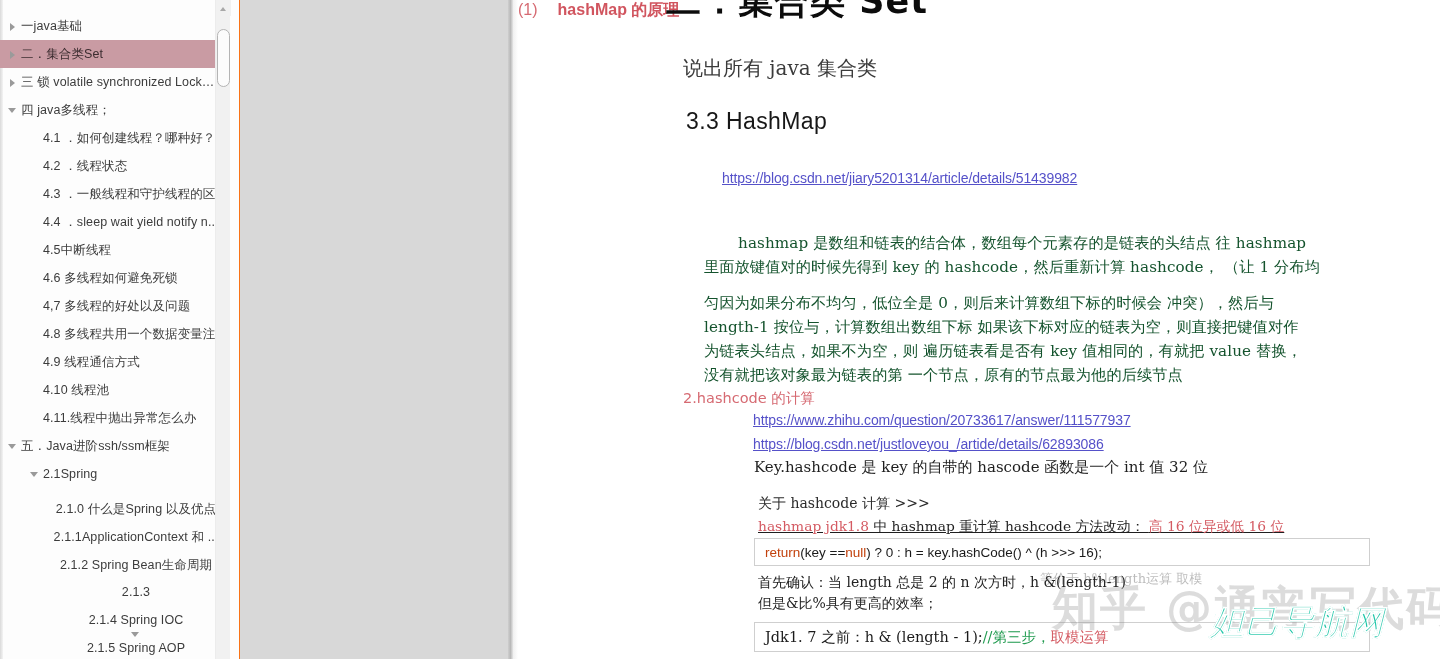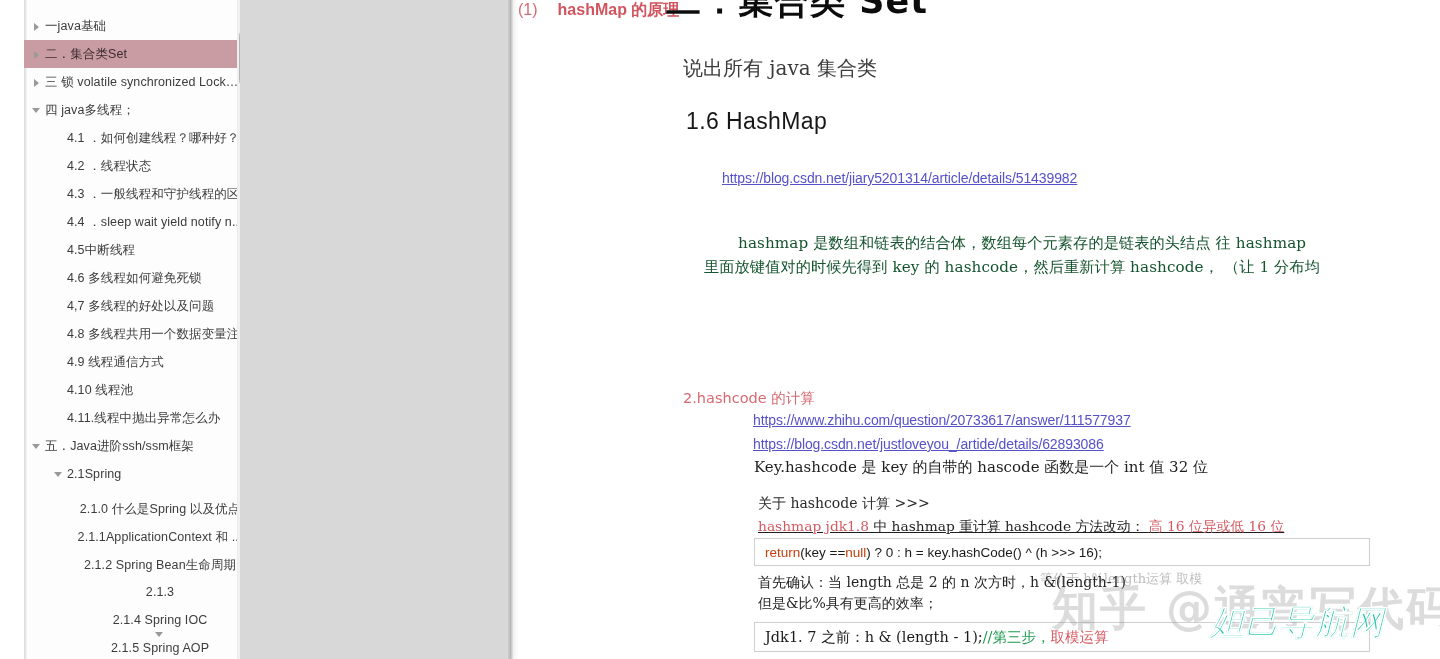--- a/index.html
+++ b/index.html
@@ -18,23 +18,22 @@
     background: #ffffff;
     overflow: hidden;
   }
 
   
   #outline-panel {
     position: absolute;
     left: 0; top: 0;
     width: 240px; height: 659px;
     background: #fdfdfd;
-    border-right: 3px solid #f97316;
-    overflow: hidden;
-    margin-left: 24px;
+    border-right: 1px solid #f97316;
+    overflow: hidden;
   }
   #outline-left-edge {
     position: absolute;
     left: 0; top: 0; width: 3px; height: 659px;
     background: linear-gradient(to right, #dadada, #f4f4f4);
   }
 
   .tree-list {
     position: absolute;
     left: 0; top: 0;
@@ -429,33 +428,39 @@
   <div id="workspace-gutter"></div>
   <div id="page-shadow-a"></div>
   <div id="page-shadow-b"></div>
 
   <div id="doc-page">
 
     <div id="doc-title">二．集合类 Set</div>
 
     <div id="doc-intro">说出所有 java 集合类</div>
 
-    <div id="doc-h2">1.6 HashMap</div>
+    <div id="doc-h2">3.3 HashMap</div>
 
     <a id="link-1" class="doc-link" href="#">https://blog.csdn.net/jiary5201314/article/details/51439982</a>
 
     <div id="red-1">
       <span class="num">(1)</span><span class="strong">hashMap 的原理</span>
     </div>
 
     <div id="para-1" class="body-para">
       <div class="indent">hashmap 是数组和链表的结合体，数组每个元素存的是链表的头结点 往 hashmap</div>
       <div>里面放键值对的时候先得到 key 的 hashcode，然后重新计算 hashcode，  （让 1 分布均</div>
     </div>
 
+    <div id="para-2" class="body-para">
+      <div>匀因为如果分布不均匀，低位全是 0，则后来计算数组下标的时候会 冲突），然后与</div>
+      <div>length-1 按位与，计算数组出数组下标 如果该下标对应的链表为空，则直接把键值对作</div>
+      <div>为链表头结点，如果不为空，则 遍历链表看是否有 key 值相同的，有就把 value 替换，</div>
+      <div>没有就把该对象最为链表的第 一个节点，原有的节点最为他的后续节点</div>
+    </div>
 
     <div id="red-2" class="red-head">2.hashcode 的计算</div>
 
     <a id="link-2" class="doc-link" href="#">https://www.zhihu.com/question/20733617/answer/111577937</a>
     <a id="link-3" class="doc-link" href="#">https://blog.csdn.net/justloveyou_/artide/details/62893086</a>
 
     <div id="keyline">Key.hashcode 是 key 的自带的 hascode 函数是一个 int 值 32 位</div>
 
     <div id="note-a">关于 hashcode 计算   &gt;&gt;&gt;</div>
 

